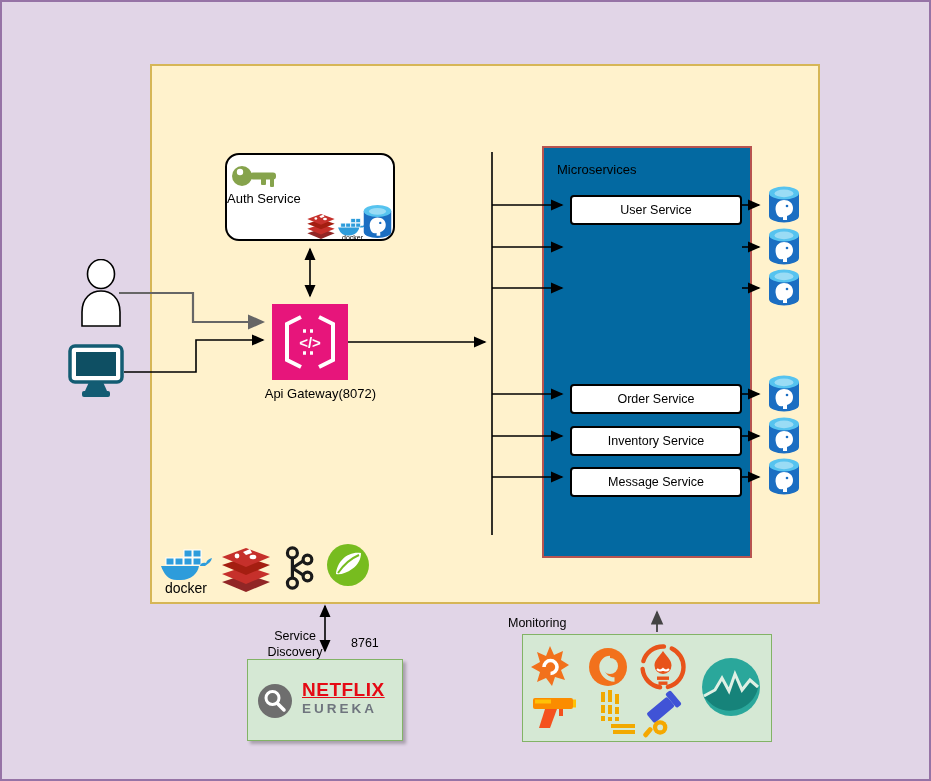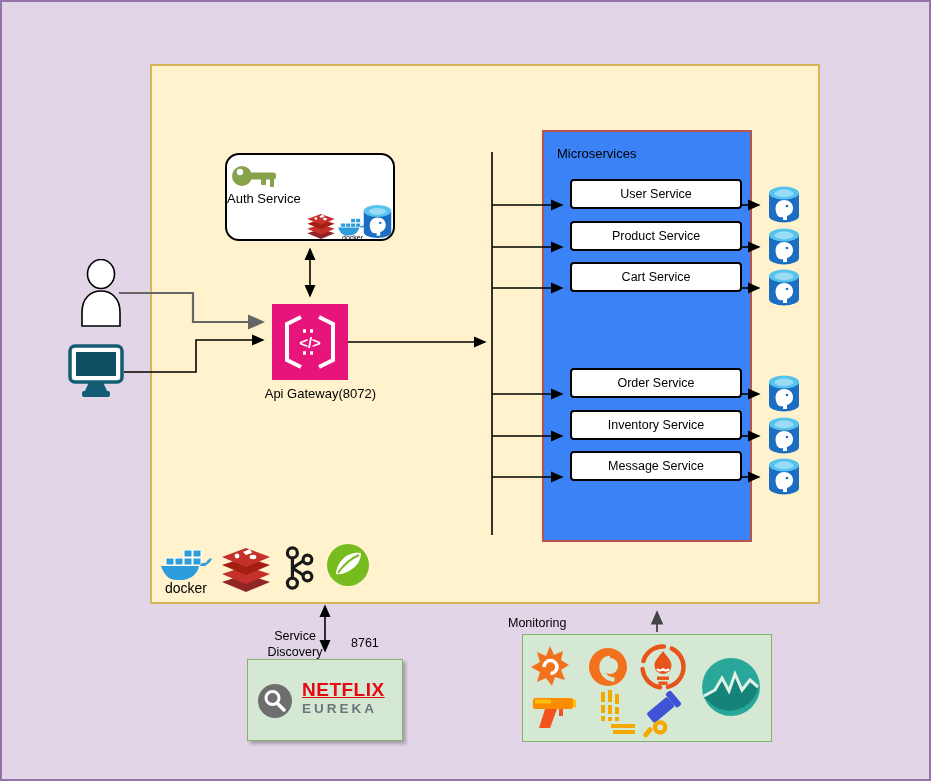--- a/index.html
+++ b/index.html
@@ -2,21 +2,21 @@
 <html><head>
 <meta charset="utf-8">
 <style>
   html,body{margin:0;padding:0;background:#fff;}
   #canvas{position:relative;width:931px;height:781px;box-sizing:border-box;
     background:#E1D5E7;border:2px solid #9673A6;overflow:hidden;
     font-family:"Liberation Sans",sans-serif;color:#000;}
   .abs{position:absolute;}
   #wires{position:absolute;left:0;top:0;width:931px;height:781px;pointer-events:none;}
   .main-box{left:148px;top:62px;width:666px;height:536px;background:#FFF2CC;border:2px solid #D6B656;}
-  .ms-box{left:540px;top:128px;width:206px;height:408px;background:#3b82f6;border:2px solid #B85450;}
+  .ms-box{left:540px;top:144px;width:206px;height:408px;background:#0369a1;border:2px solid #B85450;}
   .ms-title{left:13px;top:14px;font-size:13px;}
   .svc{left:26px;width:168px;height:26px;background:#fff;border:2px solid #000;border-radius:4px;
     display:flex;align-items:center;justify-content:center;font-size:12.5px;}
   .db{left:764px;width:36px;height:40px;}
   .auth-box{left:223px;top:151px;width:166px;height:84px;background:#fff;border:2px solid #000;border-radius:14px;}
   .auth-label{left:0;top:36px;width:100%;text-align:left;font-size:13px;}
   .gateway{left:270px;top:302px;width:76px;height:76px;background:#E7157B;}
   .lbl{font-size:12.5px;}
   .gw-label{left:242px;top:384px;width:132px;text-align:right;font-size:13px;}
   .sd-label{left:256px;top:627px;width:74px;text-align:center;line-height:1.25;}
@@ -166,22 +166,20 @@
   </defs>
 </svg>
 
 <div id="canvas">
 
   <div class="abs main-box"></div>
 
   <div class="abs ms-box">
     <div class="abs ms-title">Microservices</div>
     <div class="abs svc" style="top:47px">User Service</div>
-    <div class="abs svc" style="top:89px">Product Service</div>
-    <div class="abs svc" style="top:130px">Cart Service</div>
     <div class="abs svc" style="top:236px">Order Service</div>
     <div class="abs svc" style="top:278px">Inventory Service</div>
     <div class="abs svc" style="top:319px">Message Service</div>
   </div>
 
   <svg id="wires">
     <defs>
       <marker id="ab" markerWidth="8" markerHeight="8" refX="7" refY="3.5" orient="auto-start-reverse">
         <path d="M0 0 L8 3.5 L0 7 Z" fill="#000"></path>
         </marker>

